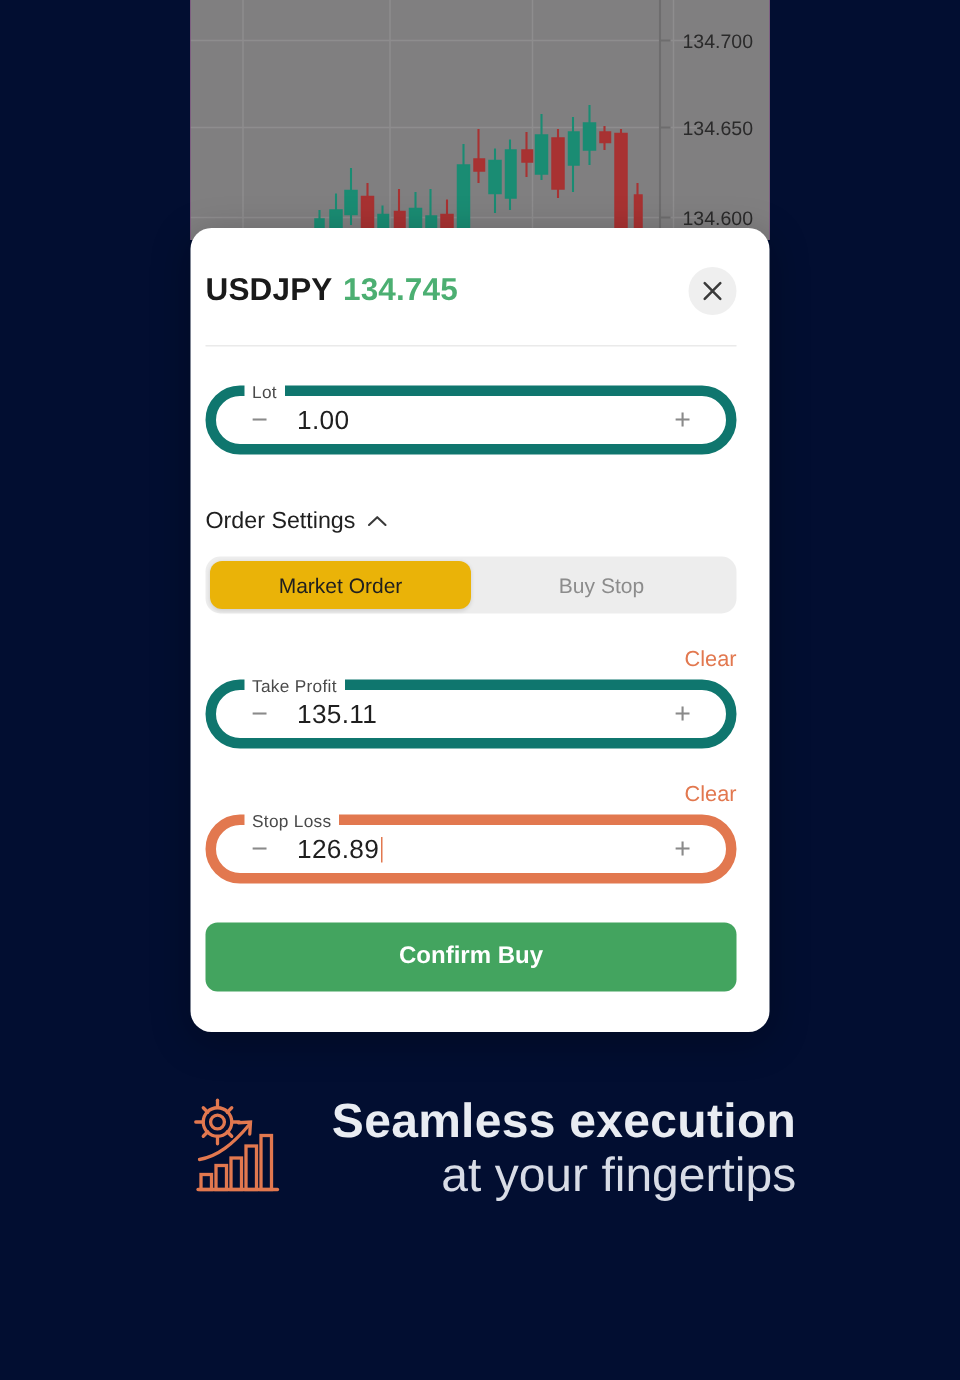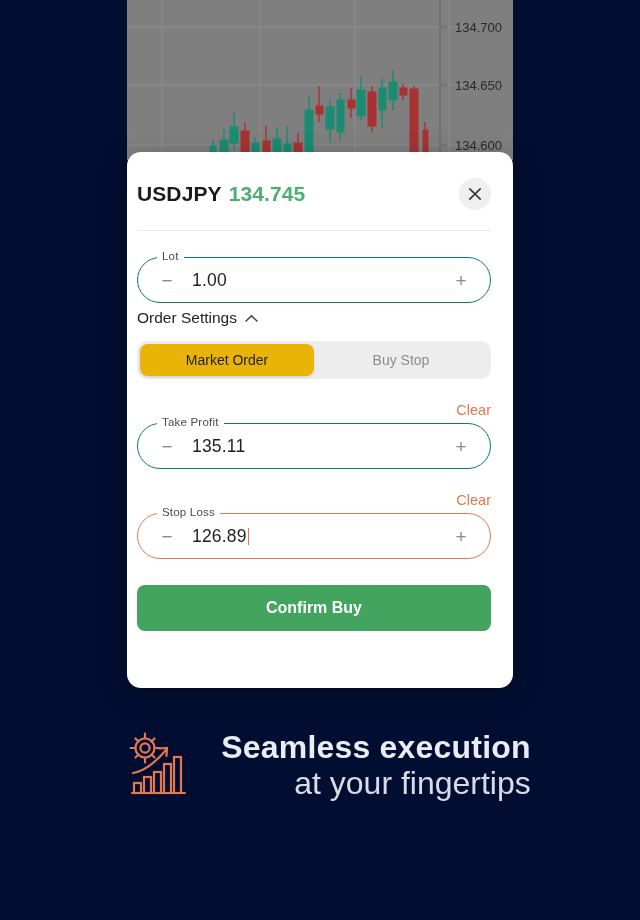--- a/index.html
+++ b/index.html
@@ -36,21 +36,21 @@
     width:32px; height:32px; border-radius:50%;
     background:#EFEFEF; border:none; cursor:pointer;
     display:flex; align-items:center; justify-content:center;
   }
   .close-btn svg { display:block; }
   .divider { height:1px; background:#EAEAEA; margin:20px 0 0 0; }
 
   
   .field {
     position:relative; height:46px; border-radius:24px;
-    border:1px solid #0f766e; background:#fff;
+    border:7px solid #0f766e; background:#fff;
     display:flex; align-items:center; padding:0 18px;
   }
   .field.focused { border-color:#E2784F; }
   .field-label {
     position:absolute; top:-8px; left:19px;
     background:#fff; padding:0 5px;
     font-size:11.5px; color:#4A4A4A; letter-spacing:.2px;
   }
   .field.focused .field-label { color:#4A4A4A; }
   .step-btn {
@@ -65,21 +65,21 @@
     display:inline-block; width:1.5px; height:17px; background:#E2784F;
     vertical-align:-3px; margin-left:1px;
   }
 
   .field-block { margin-top:22px; }
   .field-block.lot { margin-top:26px; }
 
   
   .order-settings-row {
     display:flex; align-items:center; gap:8px;
-    margin-top:6px; cursor:pointer;
+    margin-top:36px; cursor:pointer;
   }
   .order-settings-label { font-size:15.5px; color:#1F1F1F; }
 
   .segmented {
     margin-top:14px; height:38px; border-radius:10px;
     background:#EDEDED; display:flex; align-items:center; padding:3px;
   }
   .seg {
     flex:1; height:32px; border-radius:8px; border:none; cursor:pointer;
     background:transparent; color:#8C8C8C; font-size:14px;

